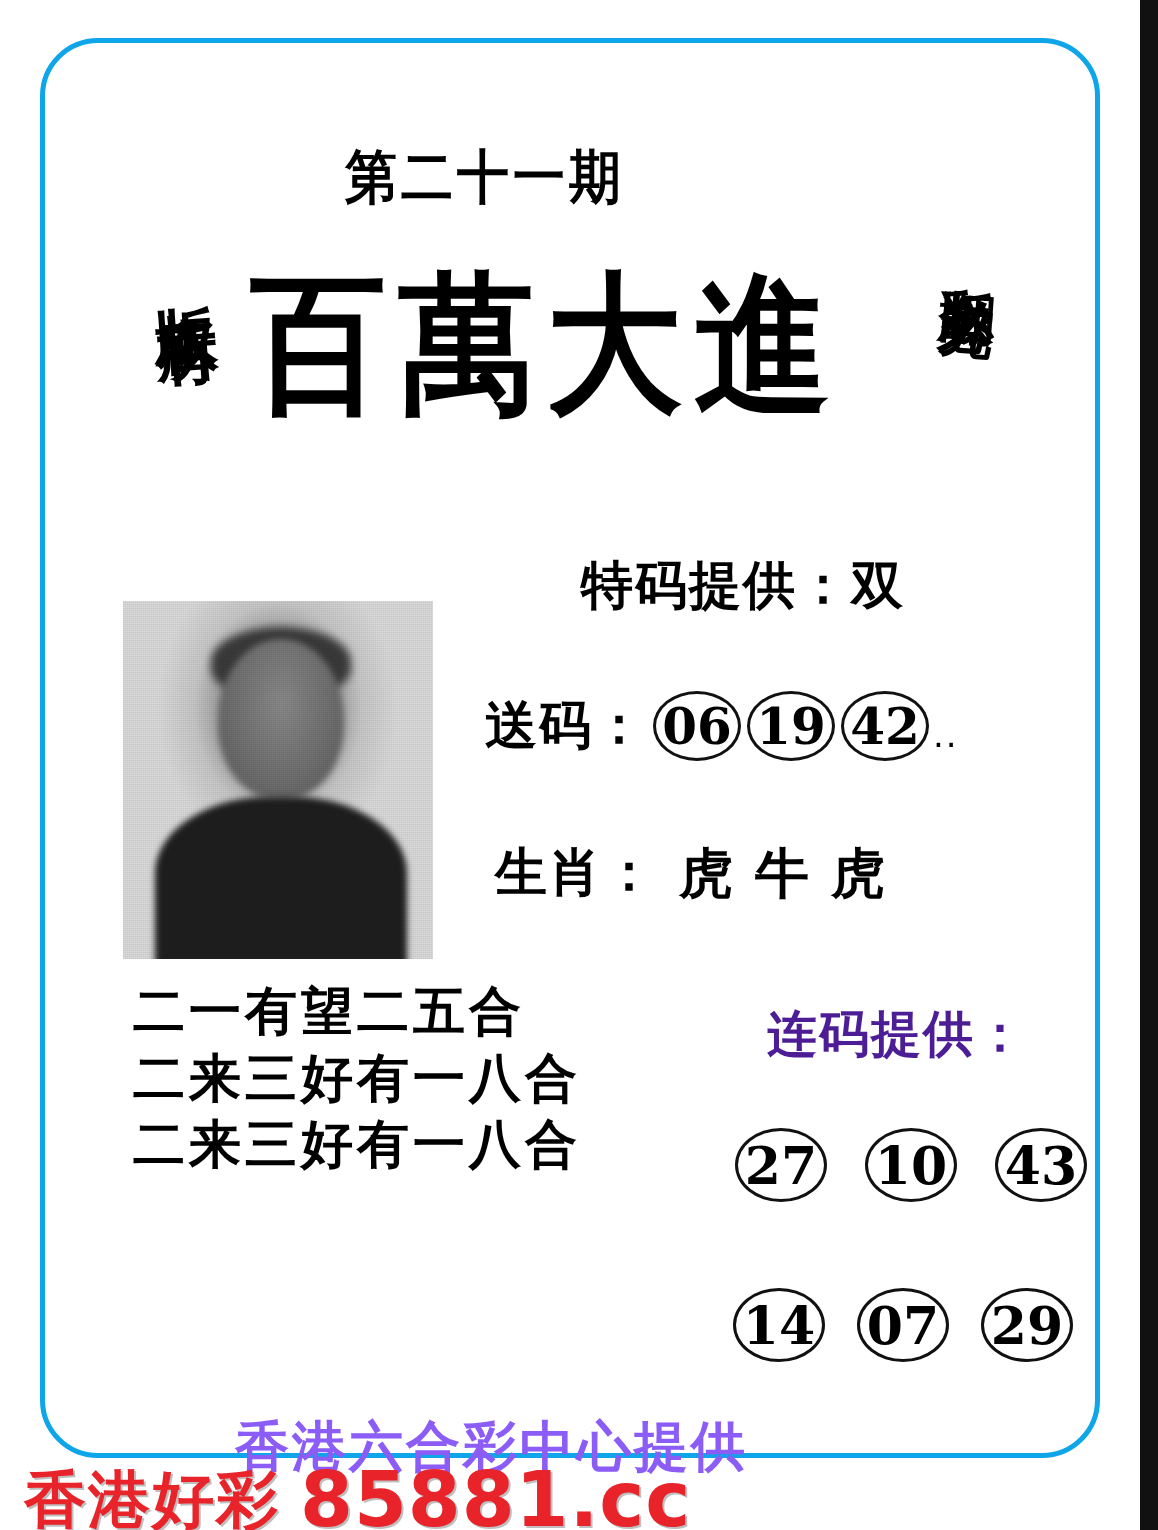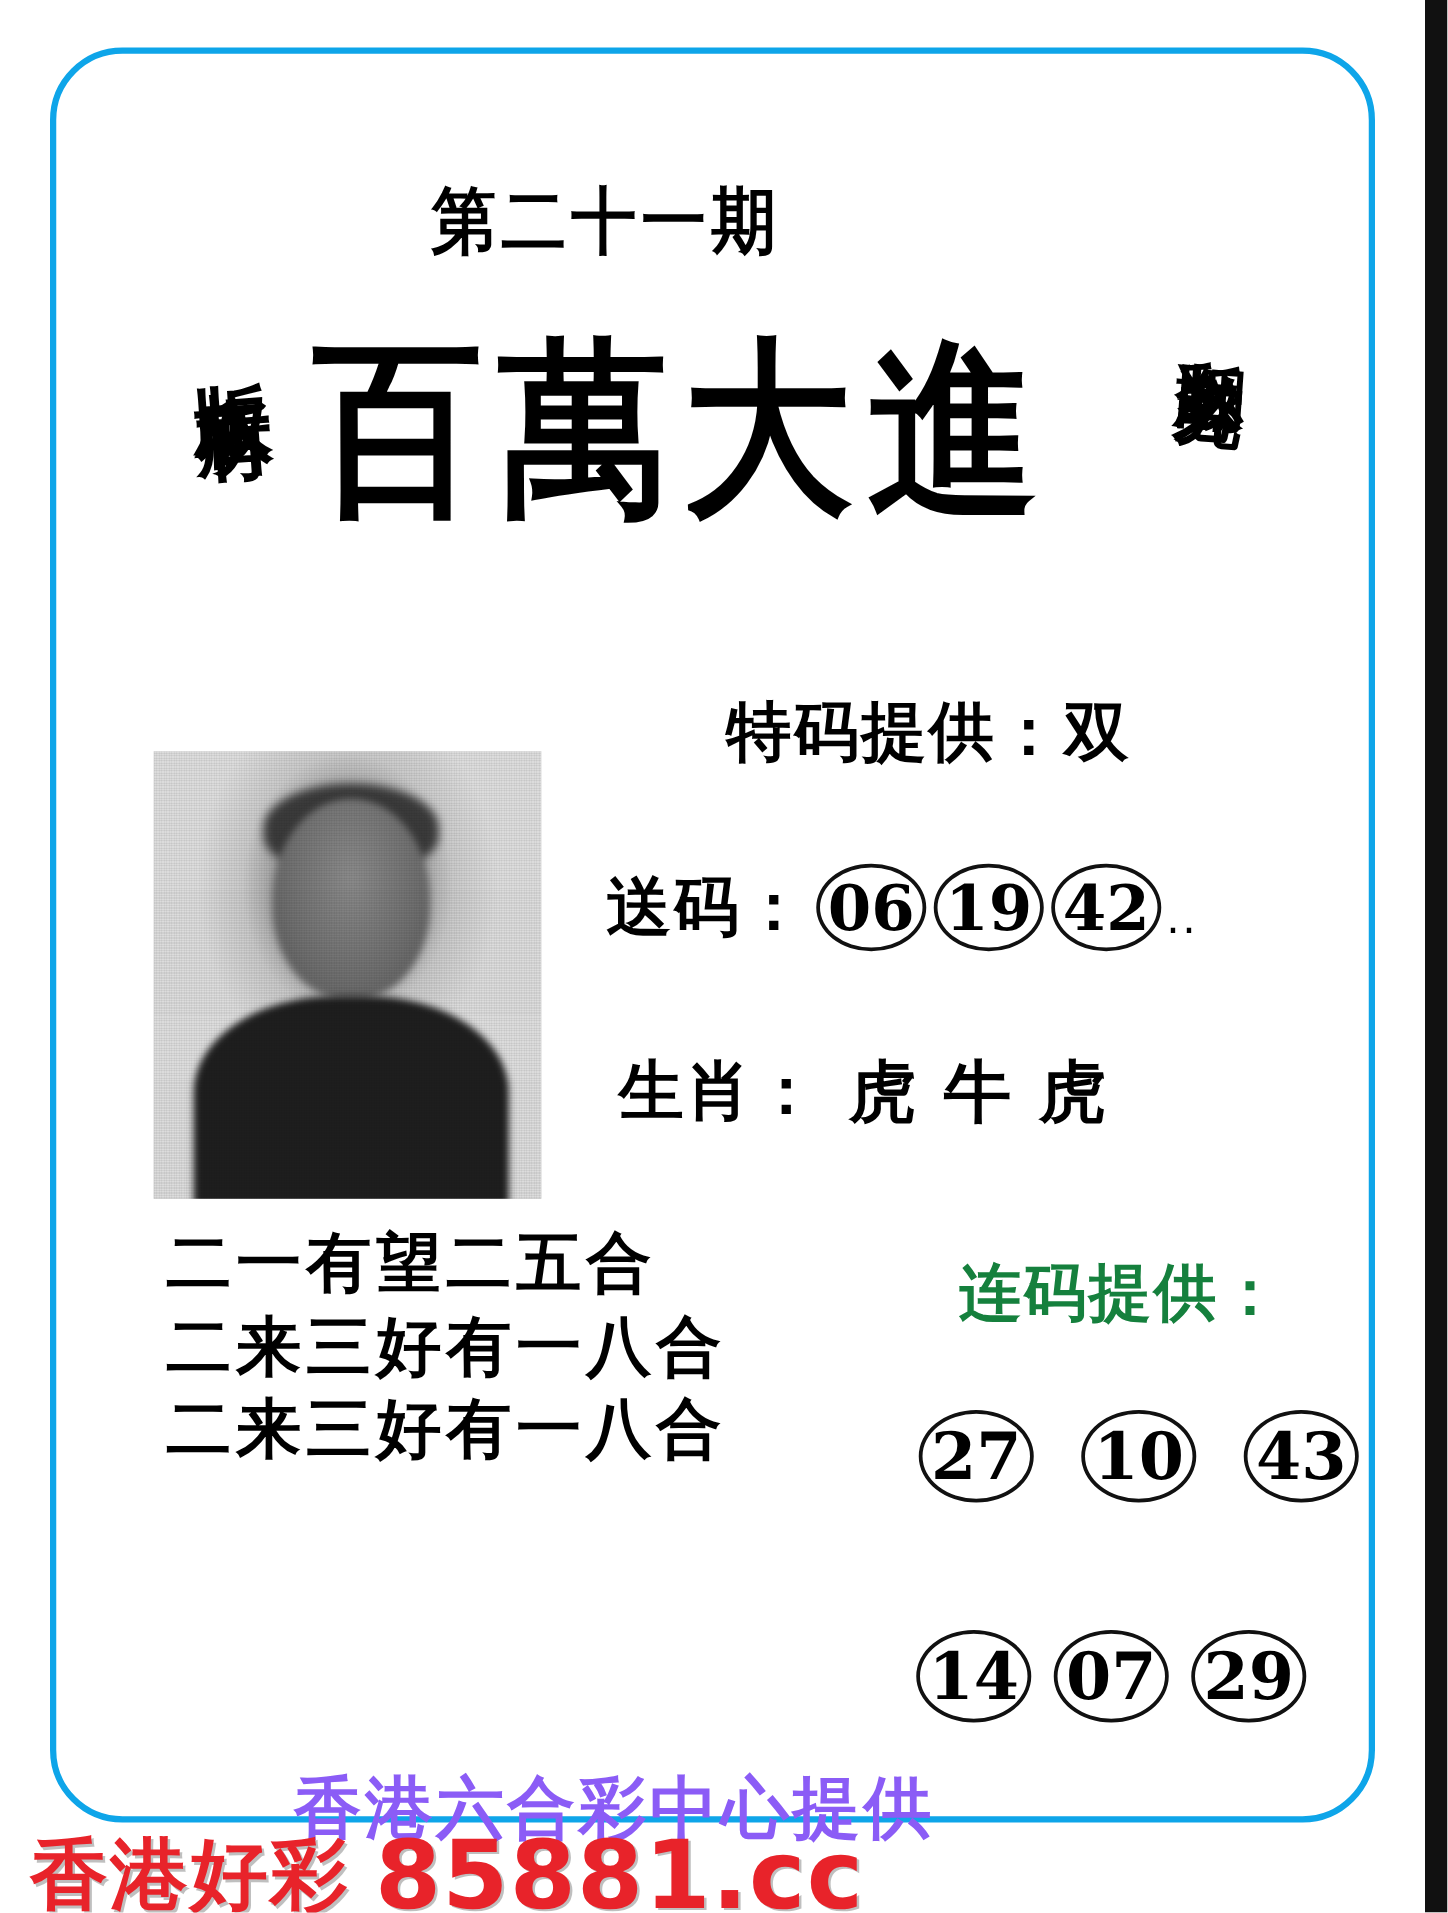--- a/index.html
+++ b/index.html
@@ -230,29 +230,29 @@
 
   
   .lianma-title {
     position: absolute;
     left: 722px;
     top: 958px;
     font-family: "DejaVu Serif", serif;
     font-size: 50px;
     font-weight: 700;
     letter-spacing: 2px;
-    color: #15803d;
+    color: #4c1d95;
   }
   .lianma-row {
     position: absolute;
     display: flex;
     align-items: center;
   }
   .lianma-row.row1 { left: 690px; top: 1085px; gap: 38px; }
-  .lianma-row.row2 { left: 688px; top: 1245px; gap: 18px; margin-top: 16px; }
+  .lianma-row.row2 { left: 688px; top: 1245px; gap: 32px; }
   .lm-ball {
     width: 92px;
     height: 74px;
     border: 3px solid #111;
     border-radius: 50%;
     display: flex;
     align-items: center;
     justify-content: center;
     font-family: "DejaVu Serif", serif;
     font-size: 52px;

